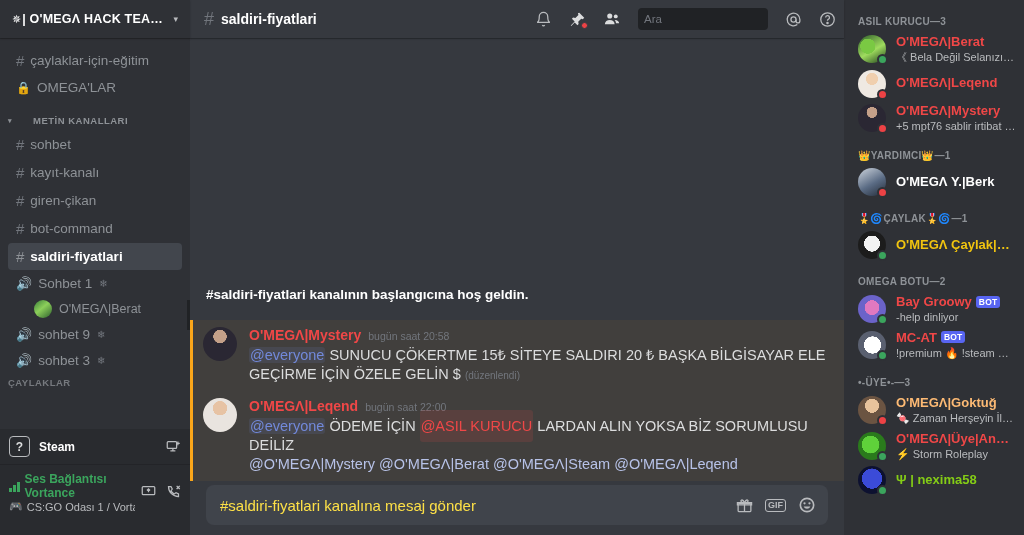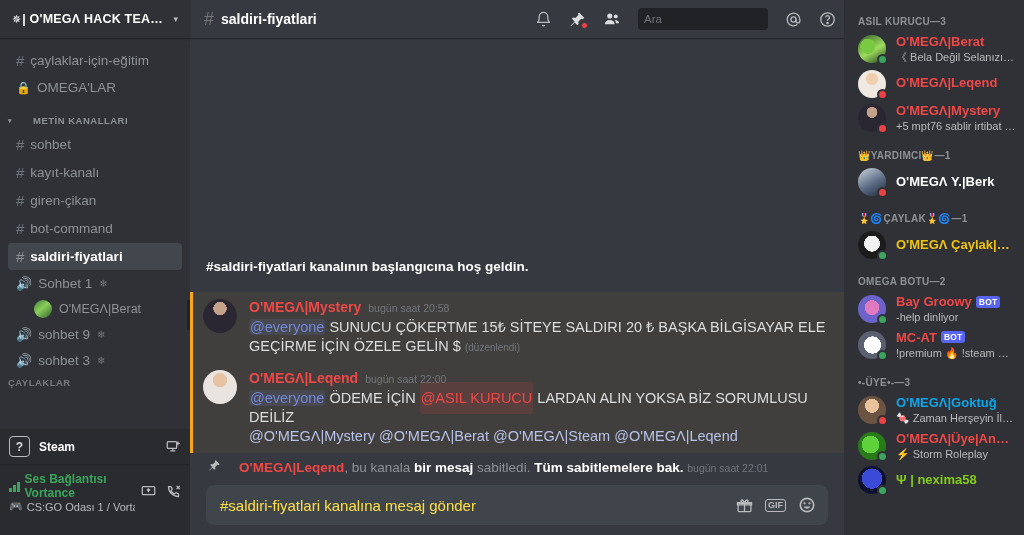--- a/index.html
+++ b/index.html
@@ -371,28 +371,20 @@
               <span class="mauthor">O'MEGΛ|Leqend</span>
               <span class="mtime">bugün saat 22:00</span>
             </div>
             <div class="mtext">
               <span class="mention-tag">@everyone</span><span> ÖDEME İÇİN </span><span class="mention-role">@ASIL KURUCU</span><span> LARDAN ALIN YOKSA BİZ SORUMLUSU DEİLİZ </span><br>
               <span class="mention-user">@O'MEGΛ|Mystery</span><span> </span><span class="mention-user">@O'MEGΛ|Berat</span><span> </span><span class="mention-user">@O'MEGΛ|Steam</span><span> </span><span class="mention-user">@O'MEGΛ|Leqend</span>
             </div>
           </div>
         </div>
 
-        <div class="sysmsg">
-          <span class="sys-ico">
-            <svg width="13" height="13" viewBox="0 0 24 24" fill="#b9bbbe">
-              <path d="M14.5 2.5 21.5 9.5l-2 2-2.2-.7-4.3 4.3.6 3.2-1.7 1.7-3.9-3.9L3.2 21l-.7-.7L8 14.8 4.1 10.9l1.7-1.7 3.2.6 4.3-4.3-.7-2.2z"></path>
-            </svg>
-          </span>
-          <span><span class="sys-author">O'MEGΛ|Leqend</span><span>, bu kanala </span><span class="sys-b">bir mesaj</span><span> sabitledi. </span><span class="sys-b">Tüm sabitlemelere bak.</span> <span class="sys-time">bugün saat 22:01</span></span>
-        </div>
 
       </div>
     </div>
 
     <div class="composer">
       <div class="composer-inner">
         <span class="ph">#saldiri-fiyatlari kanalına mesaj gönder</span>
         <span class="comp-ico">
           <svg width="17" height="17" viewBox="0 0 24 24" fill="none" stroke="#b9bbbe" stroke-width="1.8">
             <rect x="3" y="9.5" width="18" height="11" rx="1"></rect>
@@ -482,21 +474,21 @@
         <span class="m-sub" style="display:block">!premium 🔥 !steam 🔥 !opkasa...</span>
       </span>
     </div>
 
     <div class="m-cat">•-ÜYE•-—3</div>
     <div class="member">
       <span class="m-av av-goktug">
           <span class="m-status st-dnd"></span>
         </span>
       <span class="m-info">
-        <span class="m-name" style="color:#0ea5e9;display:block">O'MEGΛ|Goktuğ</span>
+        <span class="m-name" style="color:#fdba74;display:block">O'MEGΛ|Goktuğ</span>
         <span class="m-sub" style="display:block">🍬 Zaman Herşeyin İlaçıysa Si...</span>
       </span>
     </div>
     <div class="member">
       <span class="m-av av-angarali">
           <span class="m-status st-online"></span>
         </span>
       <span class="m-info">
         <span class="m-name" style="color:#f04747;display:block">O'MEGΛ|Üye|Angaralı</span>
         <span class="m-sub" style="display:block">⚡ Storm Roleplay</span>

